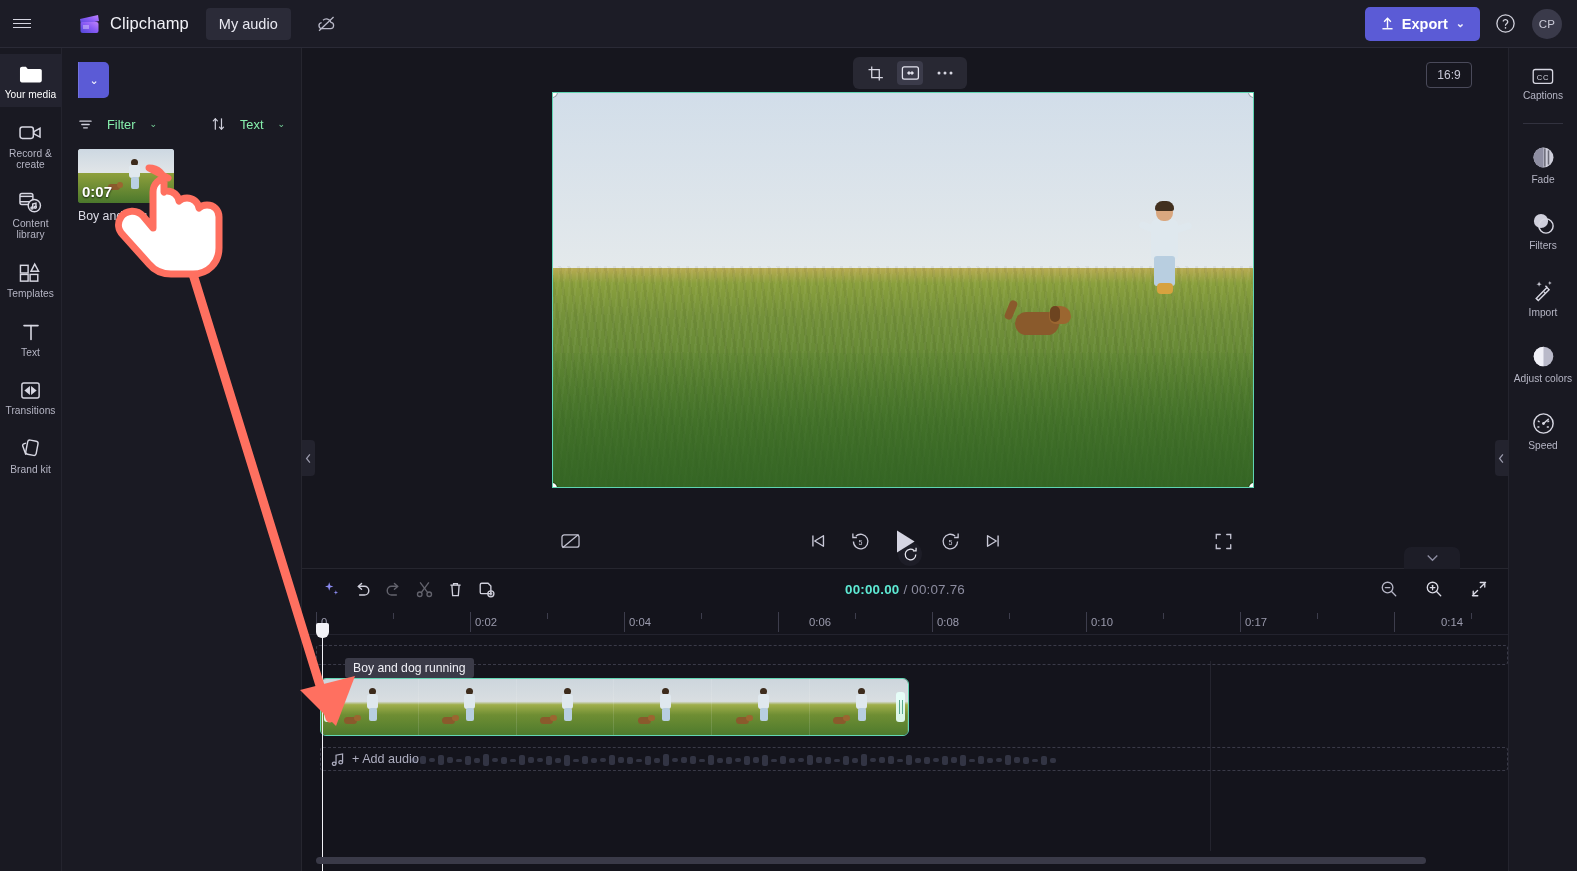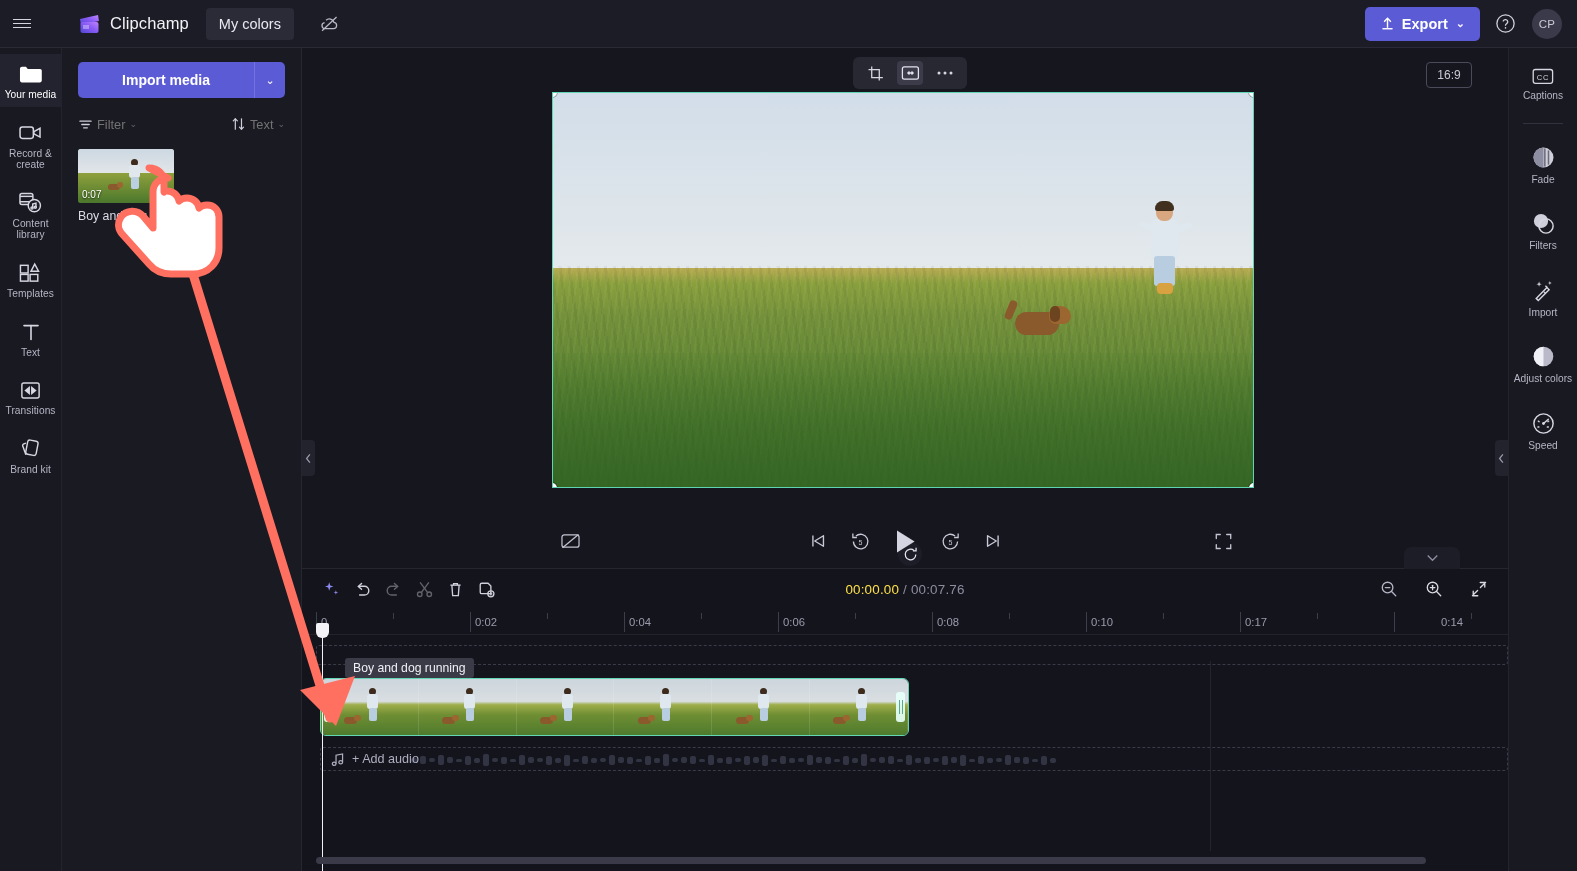--- a/index.html
+++ b/index.html
@@ -76,31 +76,31 @@
     flex: 1; background: #5b5bd6; border-radius: 5px 0 0 5px;
     display: flex; align-items: center; justify-content: center;
     font-size: 14px; color: #fff; font-weight: 600; cursor: pointer;
   }
   .import-caret {
     width: 31px; background: #5b5bd6; border-left: 1px solid #7272e0;
     border-radius: 0 5px 5px 0; display: flex; align-items: center; justify-content: center;
     cursor: pointer; font-size: 11px; color: #fff;
   }
   .fs-row { display: flex; align-items: center; margin-top: 15px; height: 22px; }
-  .fs-btn { display: flex; align-items: center; gap: 4px; font-size: 12.8px; color: #737373; cursor: pointer;}
+  .fs-btn { display: flex; align-items: center; gap: 14px; font-size: 12.8px; color: #86efac; cursor: pointer;}
   .fs-btn .cv { font-size: 9px; opacity: .85; }
   .fs-spacer { flex: 1; }
   .media-grid { margin-top: 14px; }
   .media-card { width: 96px; cursor: pointer; }
   .thumb {
     width: 96px; height: 54px; border-radius: 3px; overflow: hidden; position: relative;
     background: linear-gradient(to bottom,#cfd7de 0%,#d9dde0 42%,#6f8a3e 48%,#4e7a2d 100%);
   }
   .thumb .dur {
-    position: absolute; left: 4px; bottom: 3px; font-size: 10px; color: #fff; font-weight: 400;
+    position: absolute; left: 4px; bottom: 3px; font-size: 15px; color: #fff; font-weight: 700;
     text-shadow: 0 1px 2px rgba(0,0,0,.8);
   }
   .media-name { margin-top: 6px; font-size: 12.3px; color: #dcdce6; white-space: nowrap; overflow: hidden; }
 
   
   .stage {
     position: absolute; top: 48px; left: 302px; width: 1206px; height: 520px;
     background: #16161e;
   }
   .ar-badge {
@@ -193,21 +193,21 @@
     background: #1d1d27; border-radius: 7px 7px 0 0; display: flex; align-items: center;
     justify-content: center; cursor: pointer;
   }
   .tl-toolbar { height: 40px; display: flex; align-items: center; padding: 0 14px; position: relative; }
   .tlb-btn { width: 31px; height: 30px; display: flex; align-items: center; justify-content: center; cursor: pointer;}
   .tlb-btn.dim { opacity: .42; }
   .time-display {
     position: absolute; left: 0; width: 1206px; text-align: center; font-size: 13.4px;
     pointer-events: none; letter-spacing: .2px;
   }
-  .time-cur { color: #fde047; font-weight: 400; }
+  .time-cur { color: #5eead4; font-weight: 700; }
   .time-tot { color: #8d8da0; }
   .tlb-right { position: absolute; right: 14px; display: flex; align-items: center; gap: 14px;}
   .ruler { position: relative; height: 26px; border-bottom: 1px solid #23232e; }
   .ruler .maj { position: absolute; top: 3px; width: 1px; height: 20px; background: #3d3d4c; }
   .ruler .mid { position: absolute; top: 4px; width: 1px; height: 6px; background: #3d3d4c; }
   .ruler .lab { position: absolute; top: 7px; font-size: 11.3px; color: #9a9aac; }
   .tracks { position: relative; height: 235px; padding-top: 12px; }
   .dashed-slot {
     position: absolute; left: 14px; right: 0; border: 1px dashed #3a3a48; border-radius: 3px;
   }
@@ -290,21 +290,21 @@
           </defs>
           <path d="M2 6 L20 2 L21 8 L3 12 Z" fill="url(#lg1)"></path>
           <rect x="2.5" y="9" width="18" height="11" rx="2" fill="url(#lg1)"></rect>
           <rect x="5" y="12" width="6" height="4" fill="#d8c7fb" opacity=".5"></rect>
         </svg>
       </span>
       <span class="brand-name">Clipchamp</span>
     </div>
 
     <div class="tab-myvideo">
-      <span>My colors</span>
+      <span>My audio</span>
     </div>
 
     <div class="cloudoff">
       <svg width="21" height="21" viewBox="0 0 22 22" fill="none" stroke="#b9b9c8" stroke-width="1.35">
         <path d="M6.2 16.4h9.1a3.3 3.3 0 0 0 .4-6.55A5 5 0 0 0 7.4 7.6"></path>
         <path d="M6.2 16.4a3.2 3.2 0 0 1-.3-6.37"></path>
         <line x1="3.2" y1="18.6" x2="18.4" y2="4.2"></line>
       </svg>
     </div>
 
@@ -406,23 +406,20 @@
           <rect x="8" y="3.6" width="11" height="15" rx="2.4" transform="rotate(11 13 11)"></rect>
           <path d="M7.2 6.4 5 7.2a1.8 1.8 0 0 0-1.1 2.3l3.3 9"></path>
         </svg>
       </span>
       <span class="lbl">Brand kit</span>
     </div>
   </div>
 
   <div class="media-panel">
     <div class="import-row">
-      <div class="import-btn">
-        <span>Import media</span>
-      </div>
       <div class="import-caret">
         <span>⌄</span>
       </div>
     </div>
 
     <div class="fs-row">
       <div class="fs-btn">
         <svg width="15" height="13" viewBox="0 0 16 14" stroke="#cfcfdb" stroke-width="1.4" stroke-linecap="round">
           <line x1="2" y1="3.4" x2="14" y2="3.4"></line>
             <line x1="4" y1="7" x2="12" y2="7"></line>
@@ -727,21 +724,21 @@
       <span class="maj" style="left:14px"></span>
         <span class="lab" style="left:19px">0</span>
       <span class="mid" style="left:91px"></span>
       <span class="maj" style="left:168px"></span>
         <span class="lab" style="left:173px">0:02</span>
       <span class="mid" style="left:245px"></span>
       <span class="maj" style="left:322px"></span>
         <span class="lab" style="left:327px">0:04</span>
       <span class="mid" style="left:399px"></span>
       <span class="maj" style="left:476px"></span>
-        <span class="lab" style="left:481px">0:06</span>
+        <span class="lab" style="left:507px">0:06</span>
       <span class="mid" style="left:553px"></span>
       <span class="maj" style="left:630px"></span>
         <span class="lab" style="left:635px">0:08</span>
       <span class="mid" style="left:707px"></span>
       <span class="maj" style="left:784px"></span>
         <span class="lab" style="left:789px">0:10</span>
       <span class="mid" style="left:861px"></span>
       <span class="maj" style="left:938px"></span>
         <span class="lab" style="left:943px">0:17</span>
       <span class="mid" style="left:1015px"></span>

